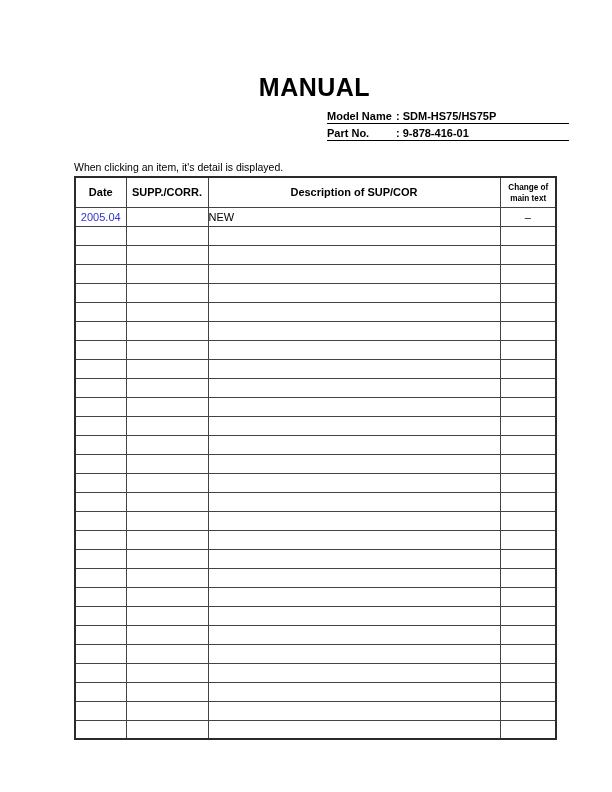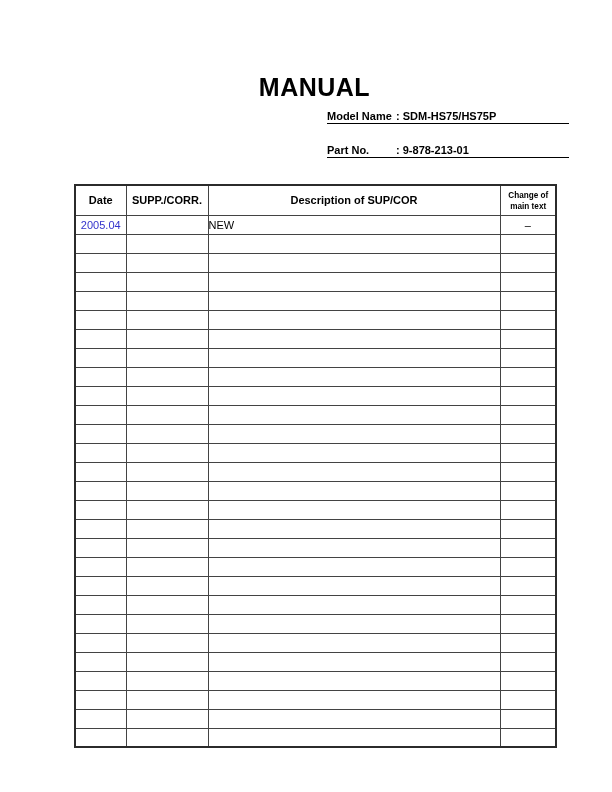--- a/index.html
+++ b/index.html
@@ -31,21 +31,21 @@
     position: absolute;
     left: 327px;
     top: 109px;
     width: 242px;
   }
   .model-line {
     display: flex;
     align-items: flex-end;
     height: 15px;
     border-bottom: 1.5px solid #000;
-    margin-bottom: 19px;
+    margin-bottom: 2px;
     font-size: 11px;
     font-weight: bold;
     line-height: 13px;
     white-space: pre;
   }
   .model-label { width: 69px; flex: 0 0 auto; }
   .model-label.wide { width: auto; }
   .model-colon { flex: 0 0 auto; }
   .model-value { flex: 0 0 auto; }
 
@@ -53,21 +53,21 @@
     position: absolute;
     left: 74px;
     top: 161px;
     font-size: 10.5px;
     line-height: 13px;
   }
 
   table.history {
     position: absolute;
     left: 74px;
-    top: 184px;
+    top: 176px;
     width: 481px;
     border-collapse: collapse;
     table-layout: fixed;
     border: 2px solid #2b2b2b;
   }
   table.history th,
   table.history td {
     border: 1px solid #434343;
     padding: 0;
     overflow: hidden;
@@ -104,24 +104,25 @@
 
 <div class="page">
 
   <h1 class="title">MANUAL</h1>
 
   <div class="model-block">
     <div class="model-line">
       <span class="model-label">Model Name</span><span class="model-colon">: </span><span class="model-value">SDM-HS75/HS75P</span>
     </div>
     <div class="model-line">
-      <span class="model-label">Part No.</span><span class="model-colon">: </span><span class="model-value">9-878-213-01</span>
+      <span class="model-label">Part No.</span><span class="model-colon">: </span><span class="model-value">9-878-416-01</span>
     </div>
   </div>
 
+  <div class="intro">When clicking an item, it's detail is displayed.</div>
 
   <table class="history">
     <colgroup>
       <col style="width:51px">
       <col style="width:82px">
       <col style="width:292px">
       <col style="width:56px">
     </colgroup>
     <thead>
       <tr>

